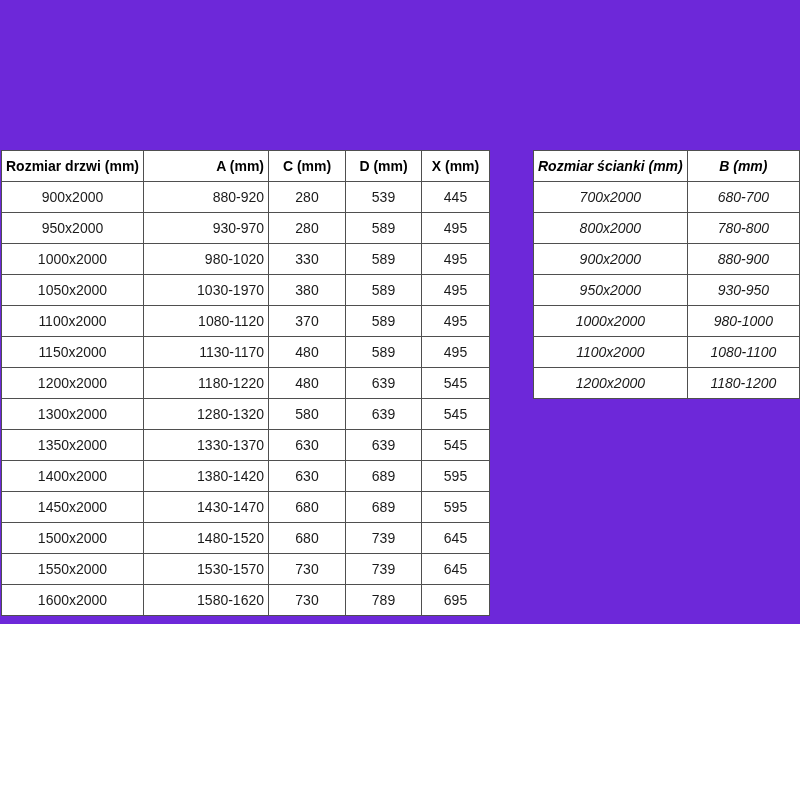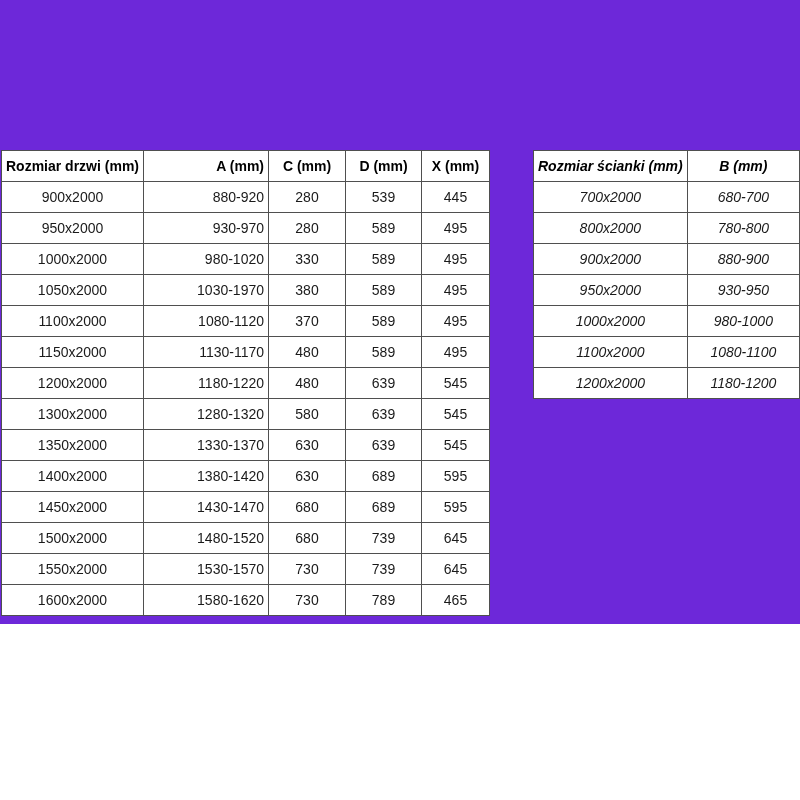--- a/index.html
+++ b/index.html
@@ -150,21 +150,21 @@
           <td>1530-1570</td>
           <td>730</td>
           <td>739</td>
           <td>645</td>
         </tr>
         <tr>
           <td>1600x2000</td>
           <td>1580-1620</td>
           <td>730</td>
           <td>789</td>
-          <td>465</td>
+          <td>695</td>
         </tr>
       </tbody>
     </table>
 
   <table id="wall-table" class="spec-table">
       <thead>
         <tr>
           <th>Rozmiar ścianki (mm)</th>
           <th>B (mm)</th>
         </tr>

